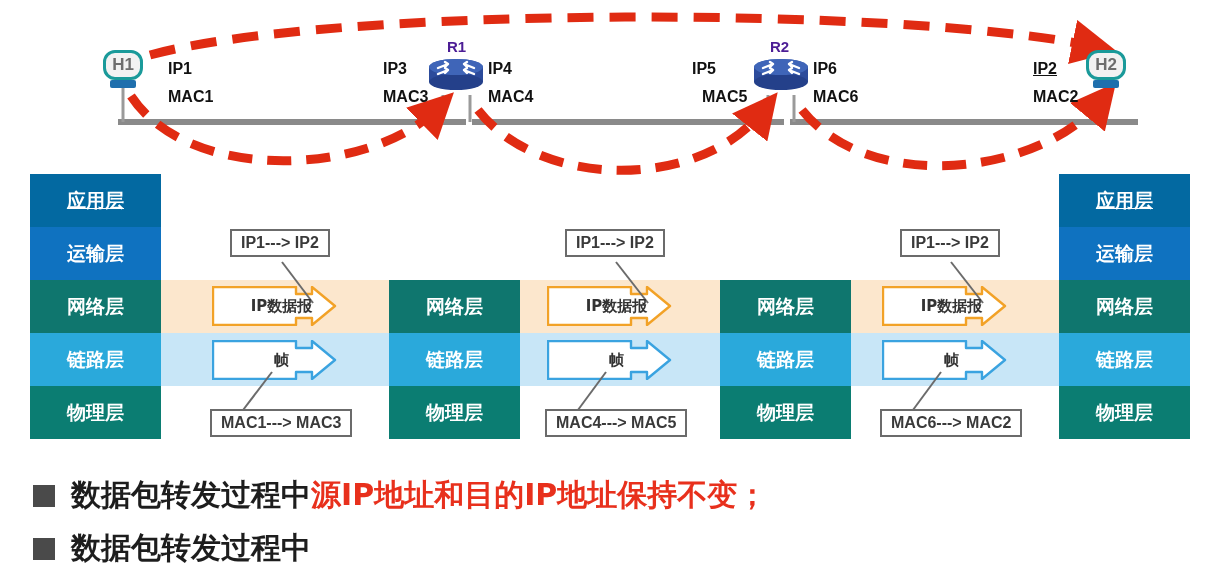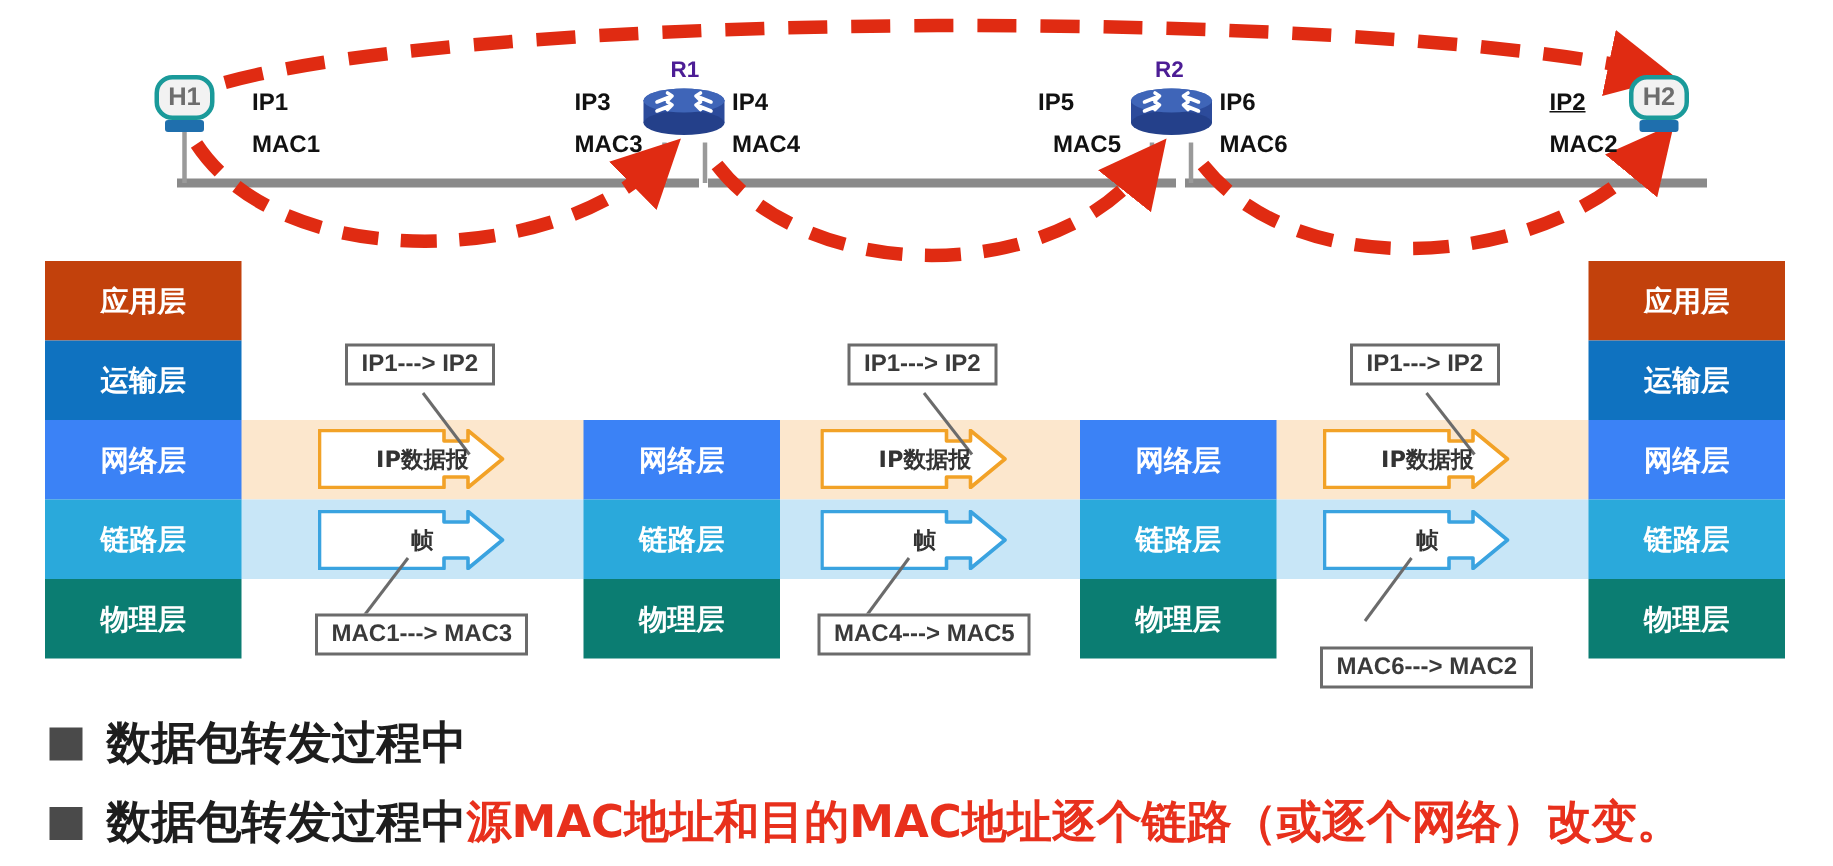--- a/index.html
+++ b/index.html
@@ -28,23 +28,23 @@
   
   .band{position:absolute;left:30px;width:1160px;}
   #band-net{top:280px;height:53px;background:#fce7cd;}
   #band-link{top:333px;height:53px;background:#c8e6f7;}
 
   
   .stack{position:absolute;width:131px;}
   .layer{height:53px;box-sizing:border-box;display:flex;align-items:center;
          justify-content:center;color:#ffffff;font-weight:bold;font-size:19px;
          font-family:"DejaVu Sans","Liberation Sans",sans-serif;}
-  .l-app{background:#c2410c;}
+  .l-app{background:#0369a1;text-decoration:underline;}
   .l-trans{background:#0f72c0;}
-  .l-net{background:#3b82f6;}
+  .l-net{background:#0f766e;}
   .l-link{background:#2aa9db;}
   .l-phys{background:#0b7d72;}
 
   
   .pkt{position:absolute;height:40px;display:flex;align-items:center;justify-content:center;}
   .pkt svg{position:absolute;left:0;top:0;}
   .pkt span{position:relative;z-index:2;font-weight:bold;font-size:15px;
             color:#333;font-family:"DejaVu Sans","Liberation Sans",sans-serif;
             padding-left:14px;}
 
@@ -220,24 +220,24 @@
     <path d="M1,1 H84 V1 H84 V8 H100 V1 L123,20 L100,39 V32 H84 V39 H1 Z" fill="#ffffff" stroke="#f2a227" stroke-width="2.4" stroke-linejoin="round"></path>
   </svg>
   <span>IP数据报</span>
 </div>
 <div class="pkt" style="left:882px;top:340px;width:125px;">
   <svg width="125" height="40" viewBox="0 0 125 40">
     <path d="M1,1 H84 V1 H84 V8 H100 V1 L123,20 L100,39 V32 H84 V39 H1 Z" fill="#ffffff" stroke="#3aa3e0" stroke-width="2.4" stroke-linejoin="round"></path>
   </svg>
   <span>帧</span>
 </div>
-<div class="callout" style="left:850px;top:431px;">MAC6---&gt; MAC2</div>
+<div class="callout" style="left:850px;top:409px;">MAC6---&gt; MAC2</div>
 
 <div class="bullet-row" style="left:33px;top:475px;">
   <div class="bullet-sq"></div>
   <div class="btxt">数据包转发过程中</div>
+  <div class="btxt hl">源IP地址和目的IP地址保持不变；</div>
 </div>
 
 <div class="bullet-row" style="left:33px;top:528px;">
   <div class="bullet-sq"></div>
   <div class="btxt">数据包转发过程中</div>
-  <div class="btxt hl">源MAC地址和目的MAC地址逐个链路（或逐个网络）改变。</div>
 </div>
 
 </body></html>

